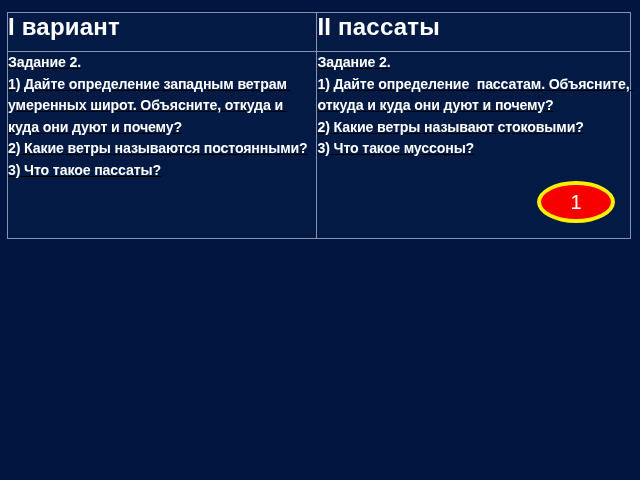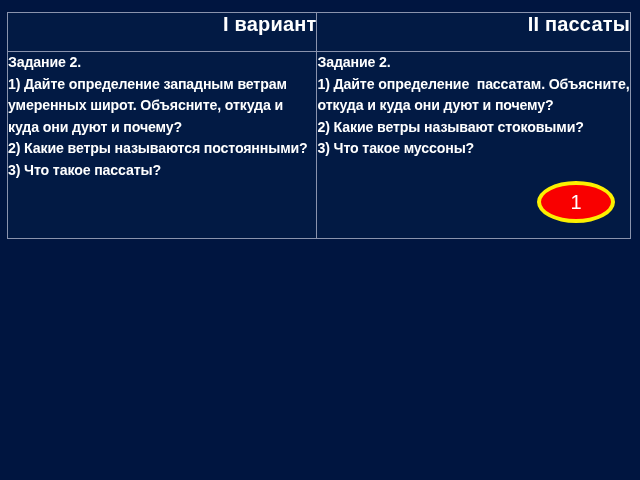--- a/index.html
+++ b/index.html
@@ -41,32 +41,33 @@
 
   #variant-table th,
   #variant-table td {
     border: 1px solid #8a93ad;
     background: #021a44;
     vertical-align: top;
     padding: 0;
   }
 
   th.variant-head {
-    text-align: right;
+    text-align: left;
     vertical-align: middle;
     height: 38px;
     color: #ffffff;
-    font-size: 20px;
+    font-size: 24px;
     font-weight: bold;
     letter-spacing: 0.2px;
     padding: 0 4px 2px 4px;
   }
 
   td.variant-body {
     padding: 6px 5px 4px 6px;
+    text-decoration: underline;
   }
 
   .task-block {
     color: #ffffff;
     font-size: 14.2px;
     font-weight: bold;
     line-height: 21.5px;
     white-space: pre-wrap;
     letter-spacing: -0.15px;
     position: relative;

